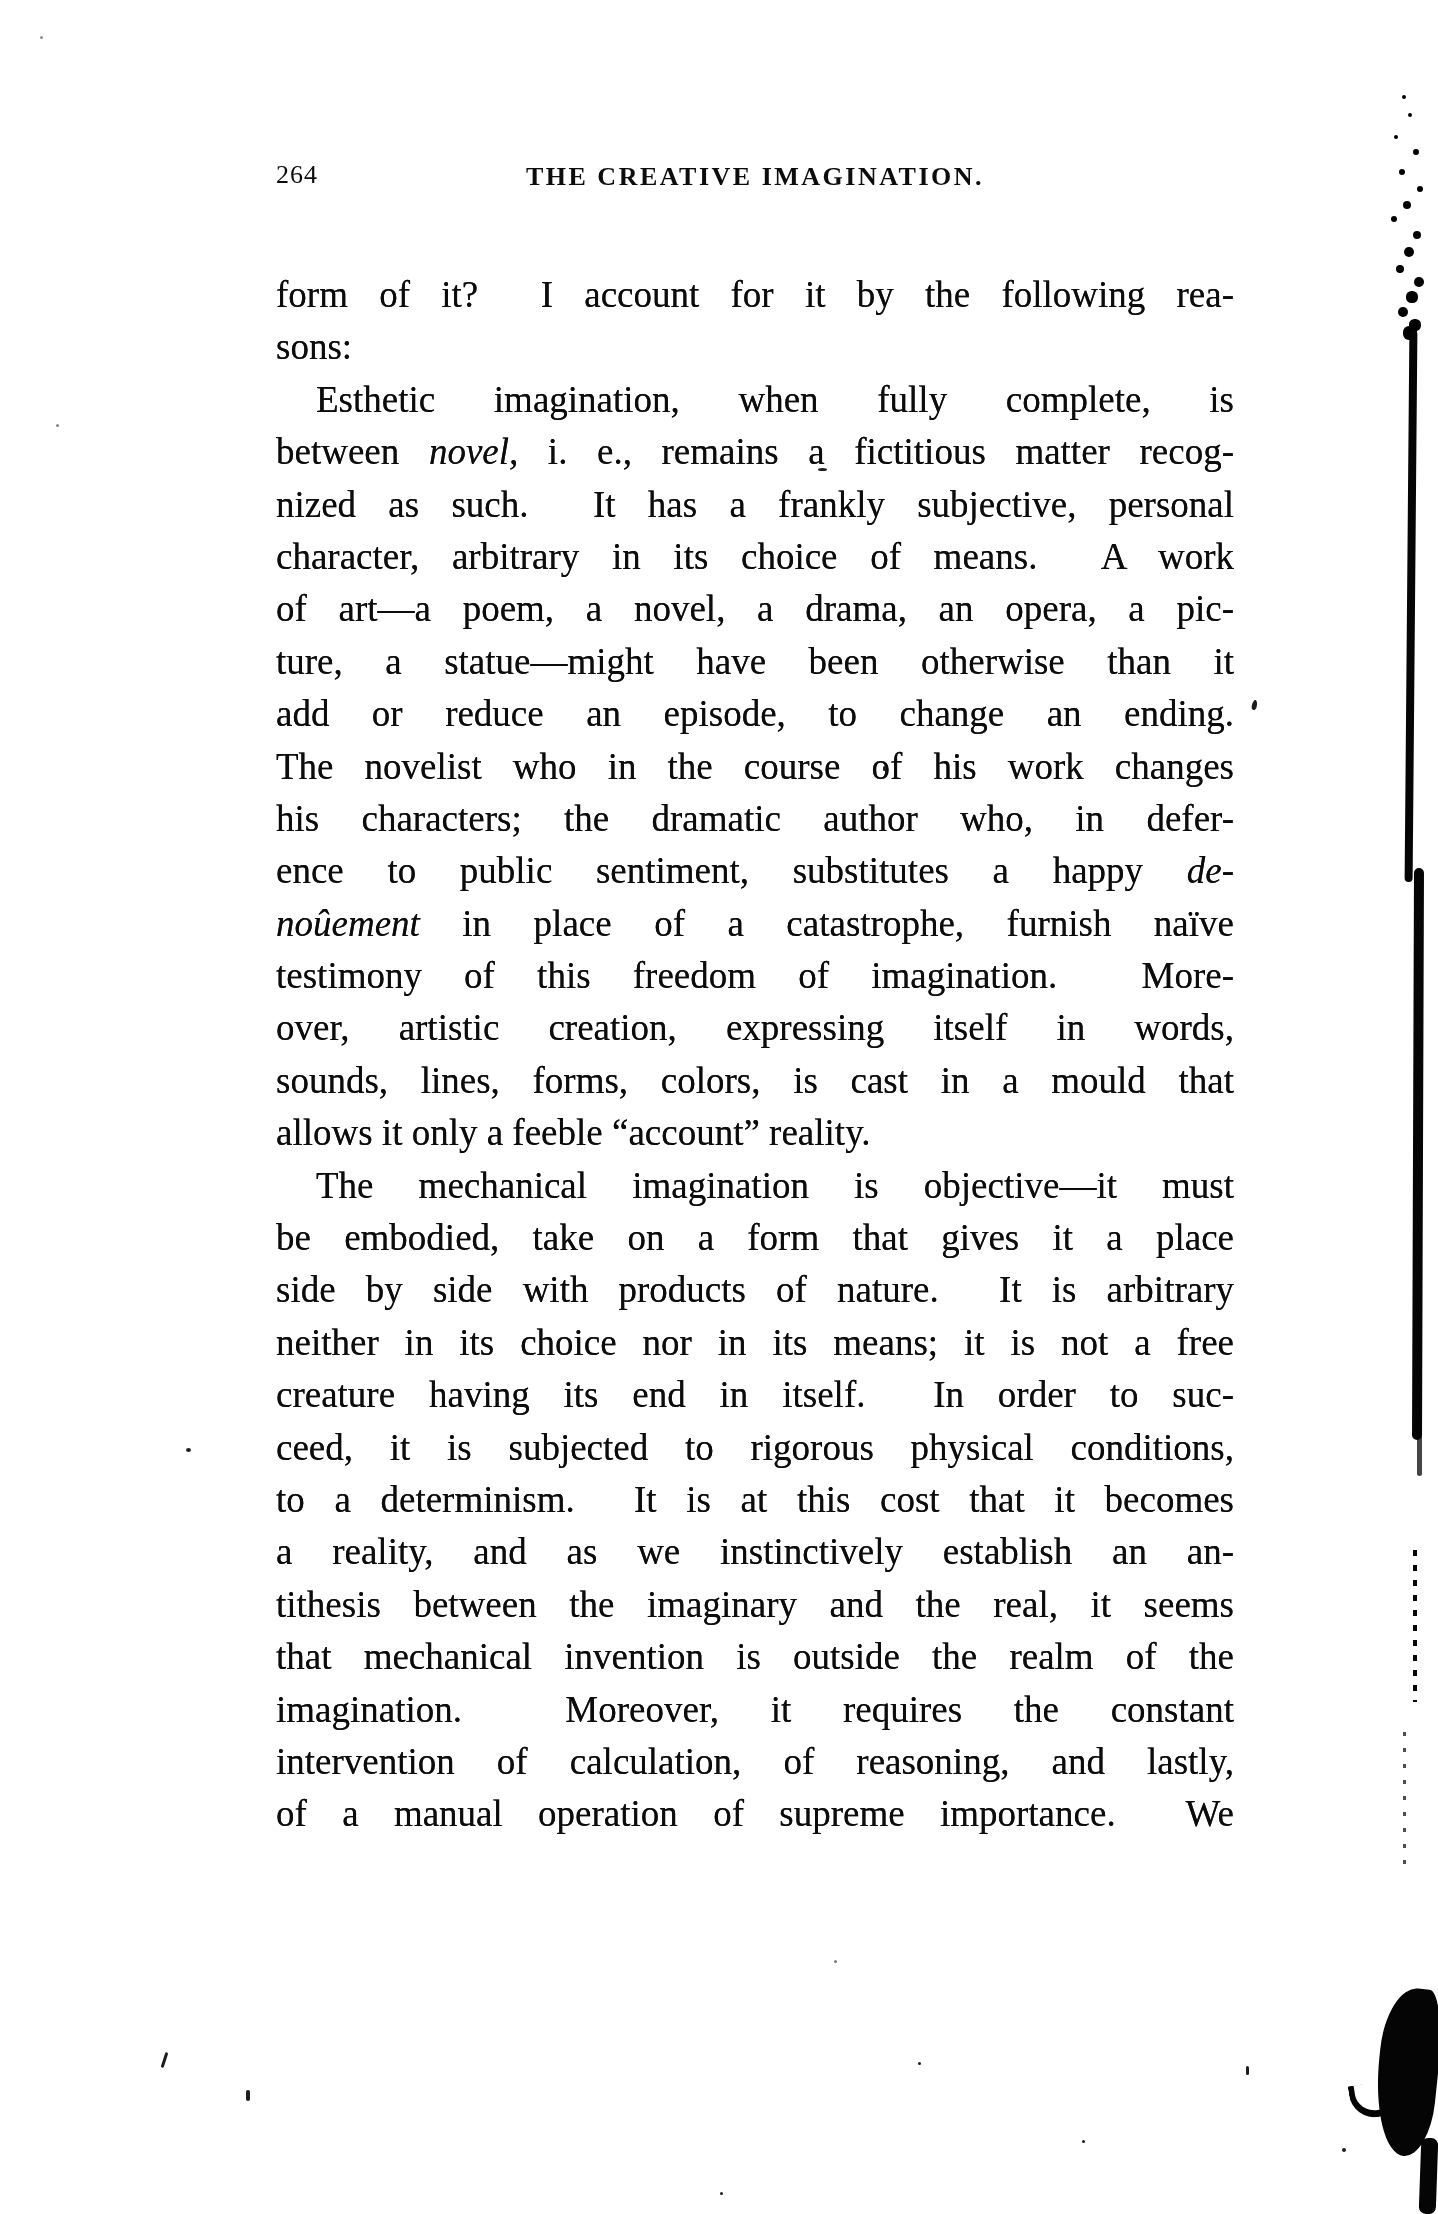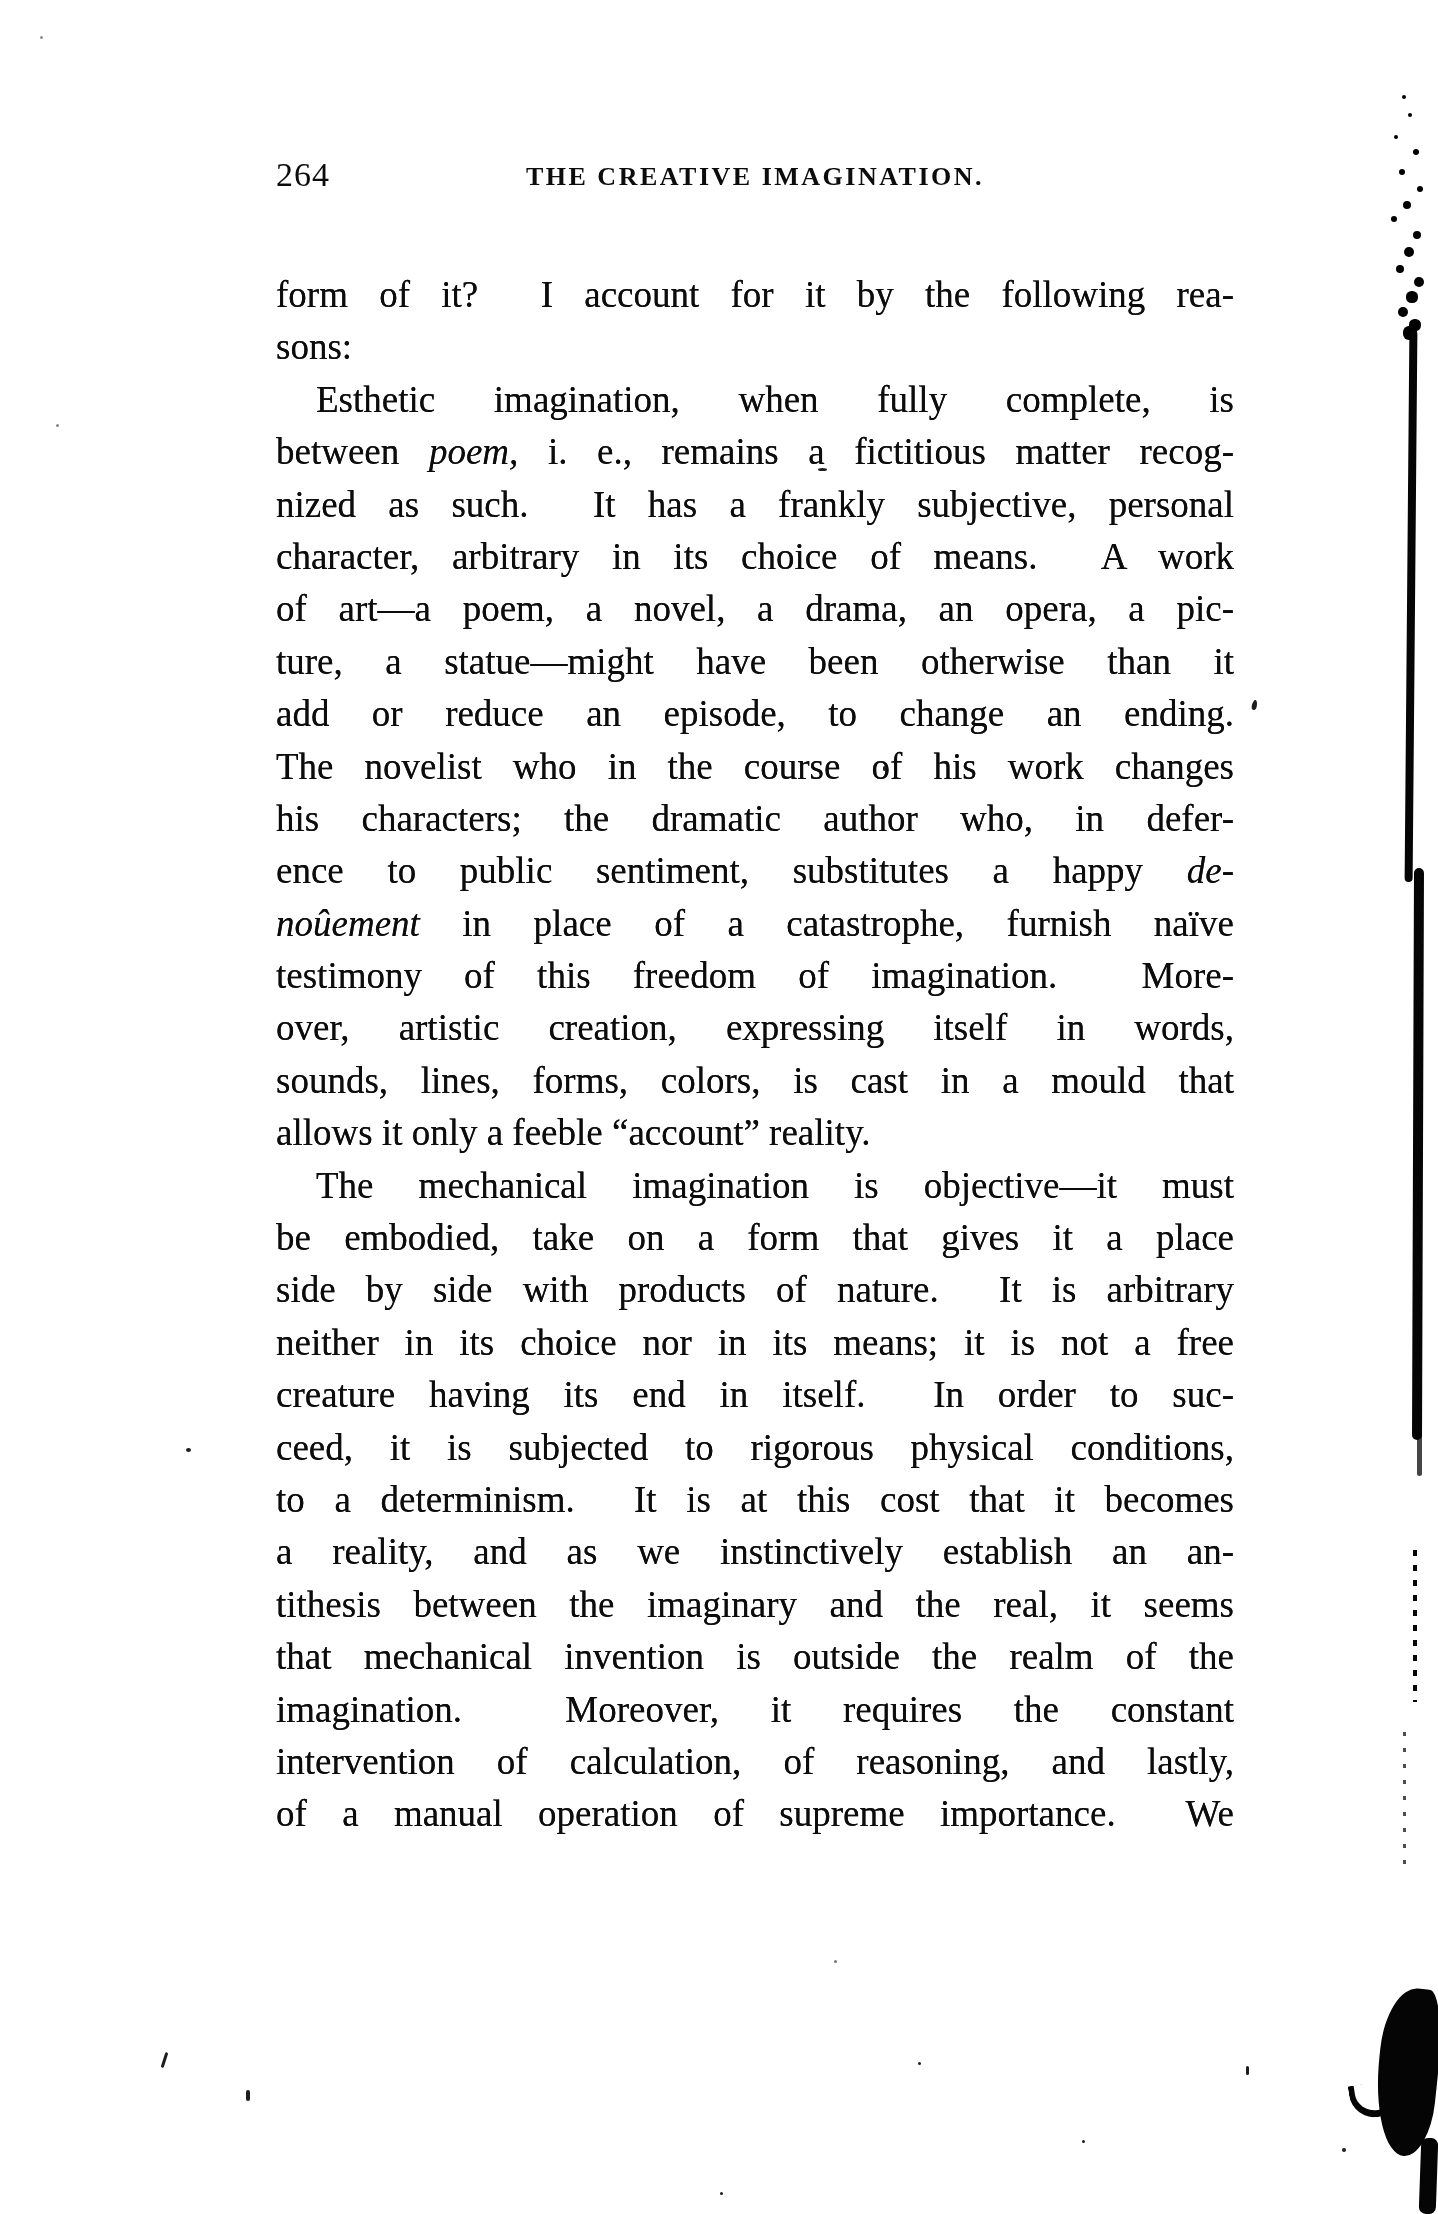--- a/index.html
+++ b/index.html
@@ -9,21 +9,21 @@
     background:#ffffff;
     font-family:"Liberation Serif", serif;
     color:#0c0c0c;
     overflow:hidden;
     margin:0 auto;
   }
   
   .header { position:absolute; left:276px; top:155px; width:958px; height:44px; }
   .pagenum {
     position:absolute; left:0; top:0;
-    font-size:34px; line-height:40px;
+    font-size:26px; line-height:40px;
     letter-spacing:1px;
   }
   .running-title {
     position:absolute; left:0; right:0; top:4px;
     text-align:center;
     font-size:26px; line-height:36px;
     letter-spacing:2.5px;
     font-weight:bold;
     font-stretch:normal;
   }
@@ -103,21 +103,21 @@
 
   <div class="header">
     <span class="pagenum">264</span>
     <span class="running-title">THE CREATIVE IMAGINATION.</span>
   </div>
 
   <div class="textblock">
       <div class="line"><span>form of it?&nbsp; I account for it by the following rea-</span></div>
       <div class="line end"><span>sons:</span></div>
       <div class="line indent"><span>Esthetic imagination, when fully complete, is</span></div>
-      <div class="line"><span>between </span><i>poem,</i><span> i. e., remains a fictitious matter recog-</span></div>
+      <div class="line"><span>between </span><i>novel,</i><span> i. e., remains a fictitious matter recog-</span></div>
       <div class="line"><span>nized as such.&nbsp; It has a frankly subjective, personal</span></div>
       <div class="line"><span>character, arbitrary in its choice of means.&nbsp; A work</span></div>
       <div class="line"><span>of art—a poem, a novel, a drama, an opera, a pic-</span></div>
       <div class="line"><span>ture, a statue—might have been otherwise than it</span></div>
       <div class="line"><span>add or reduce an episode, to change an ending.</span></div>
       <div class="line"><span>The novelist who in the course of his work changes</span></div>
       <div class="line"><span>his characters; the dramatic author who, in defer-</span></div>
       <div class="line"><span>ence to public sentiment, substitutes a happy </span><i>de-</i></div>
       <div class="line"><i>noûement</i><span> in place of a catastrophe, furnish naïve</span></div>
       <div class="line"><span>testimony of this freedom of imagination.&nbsp; More-</span></div>

